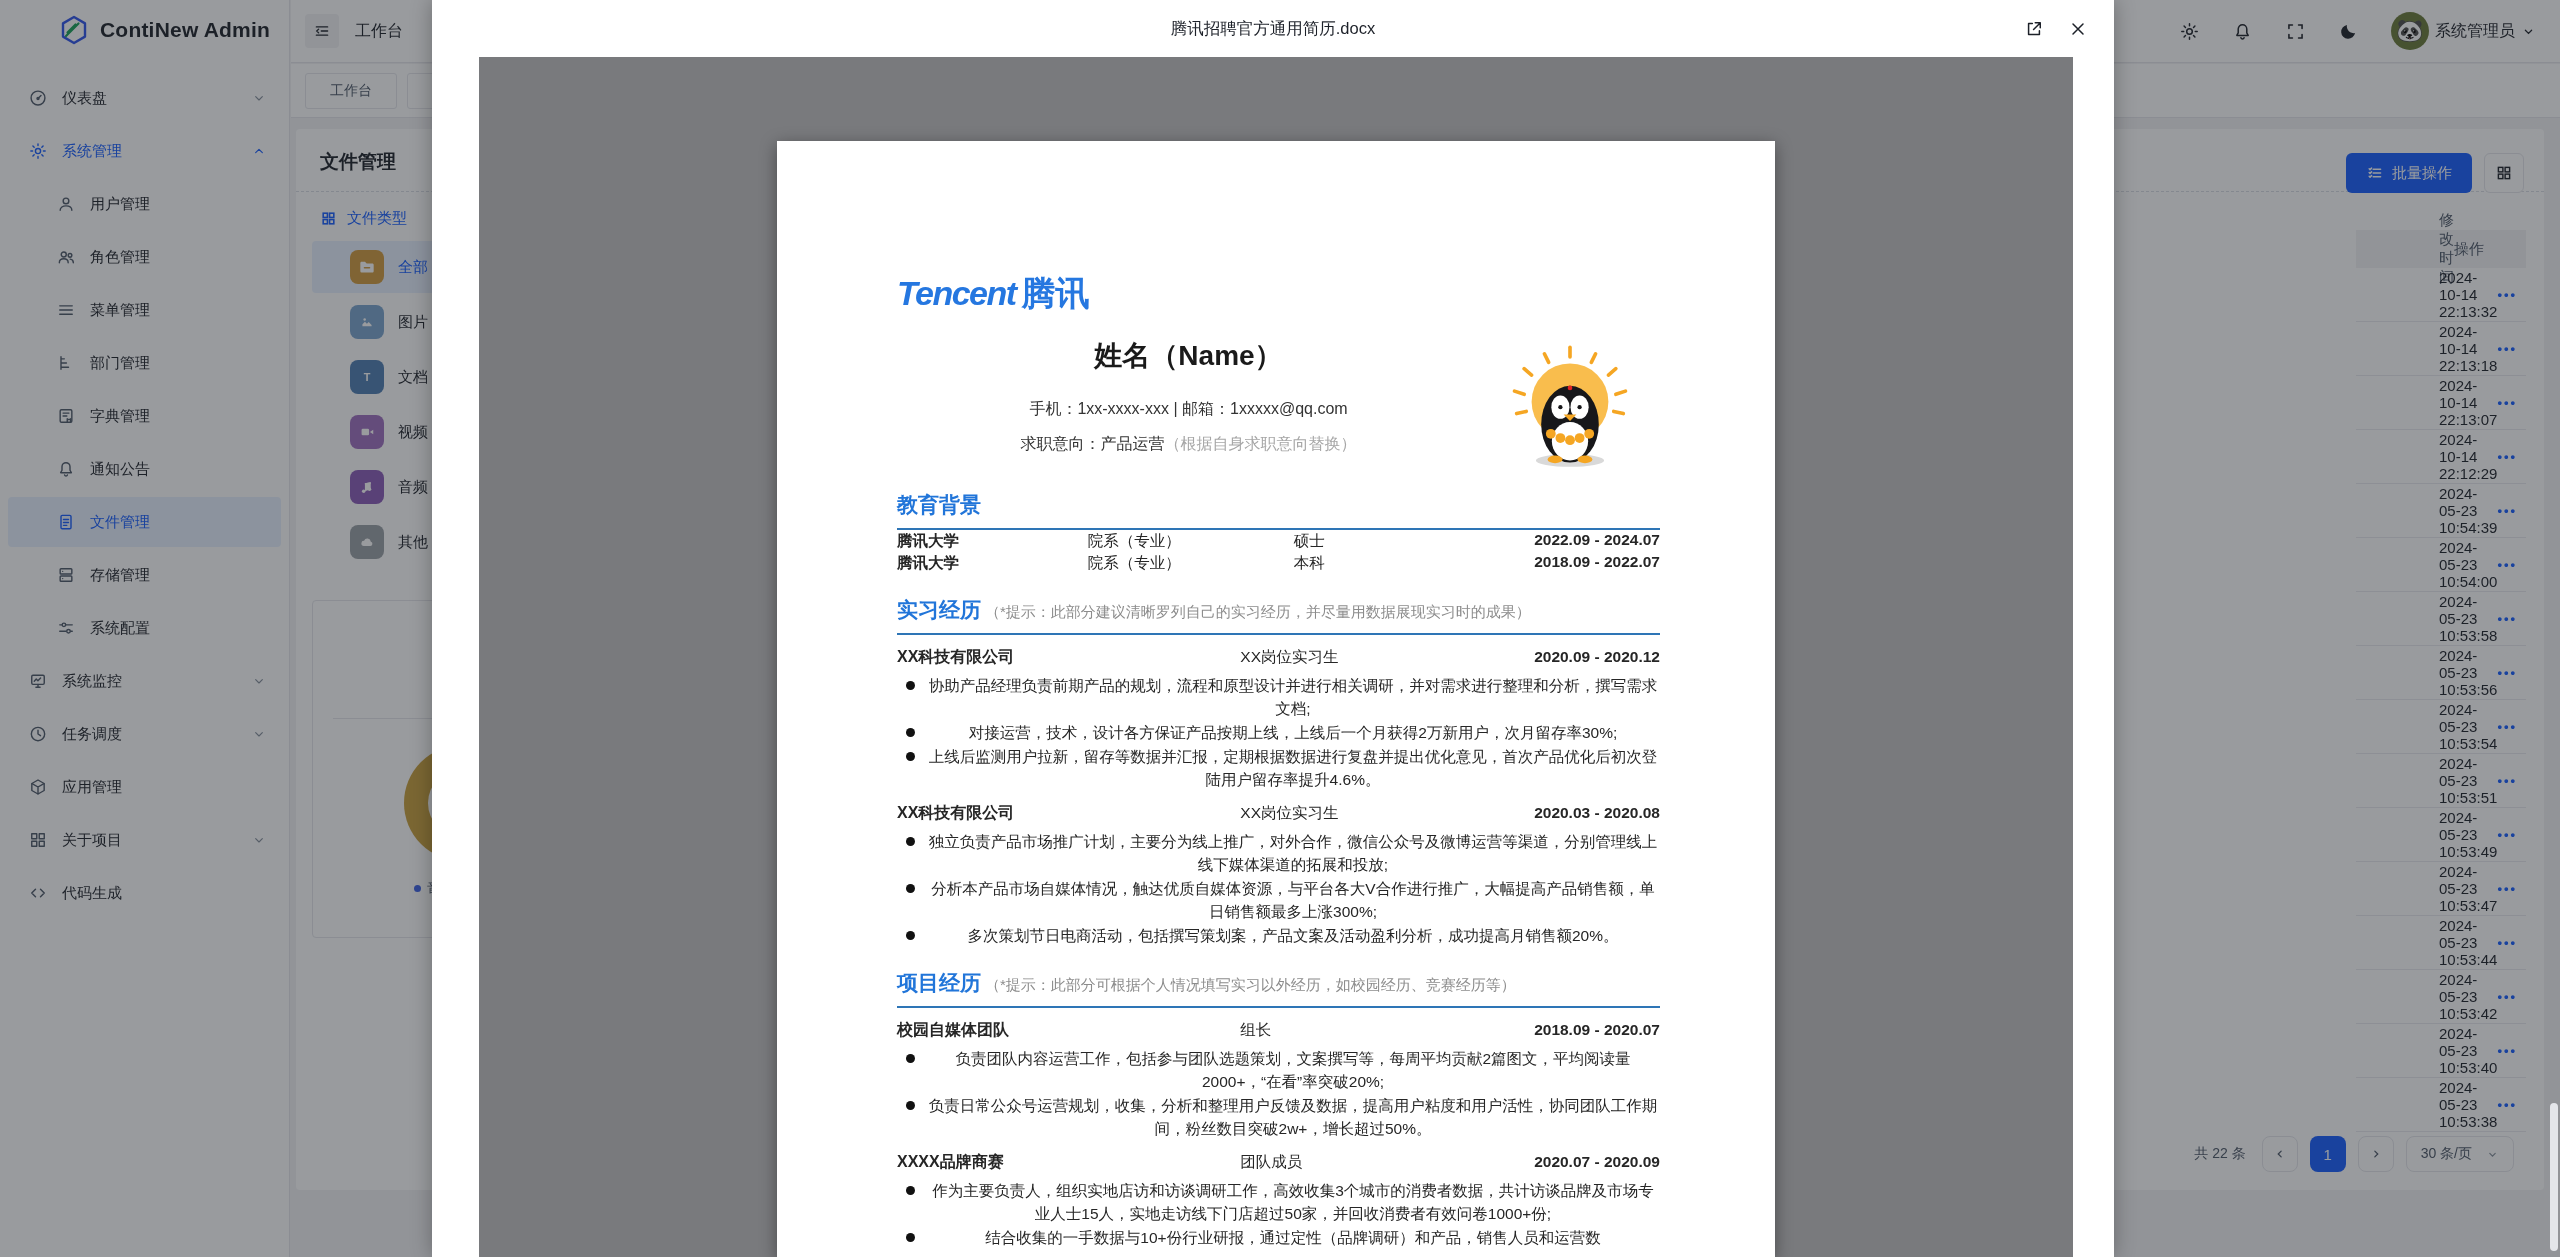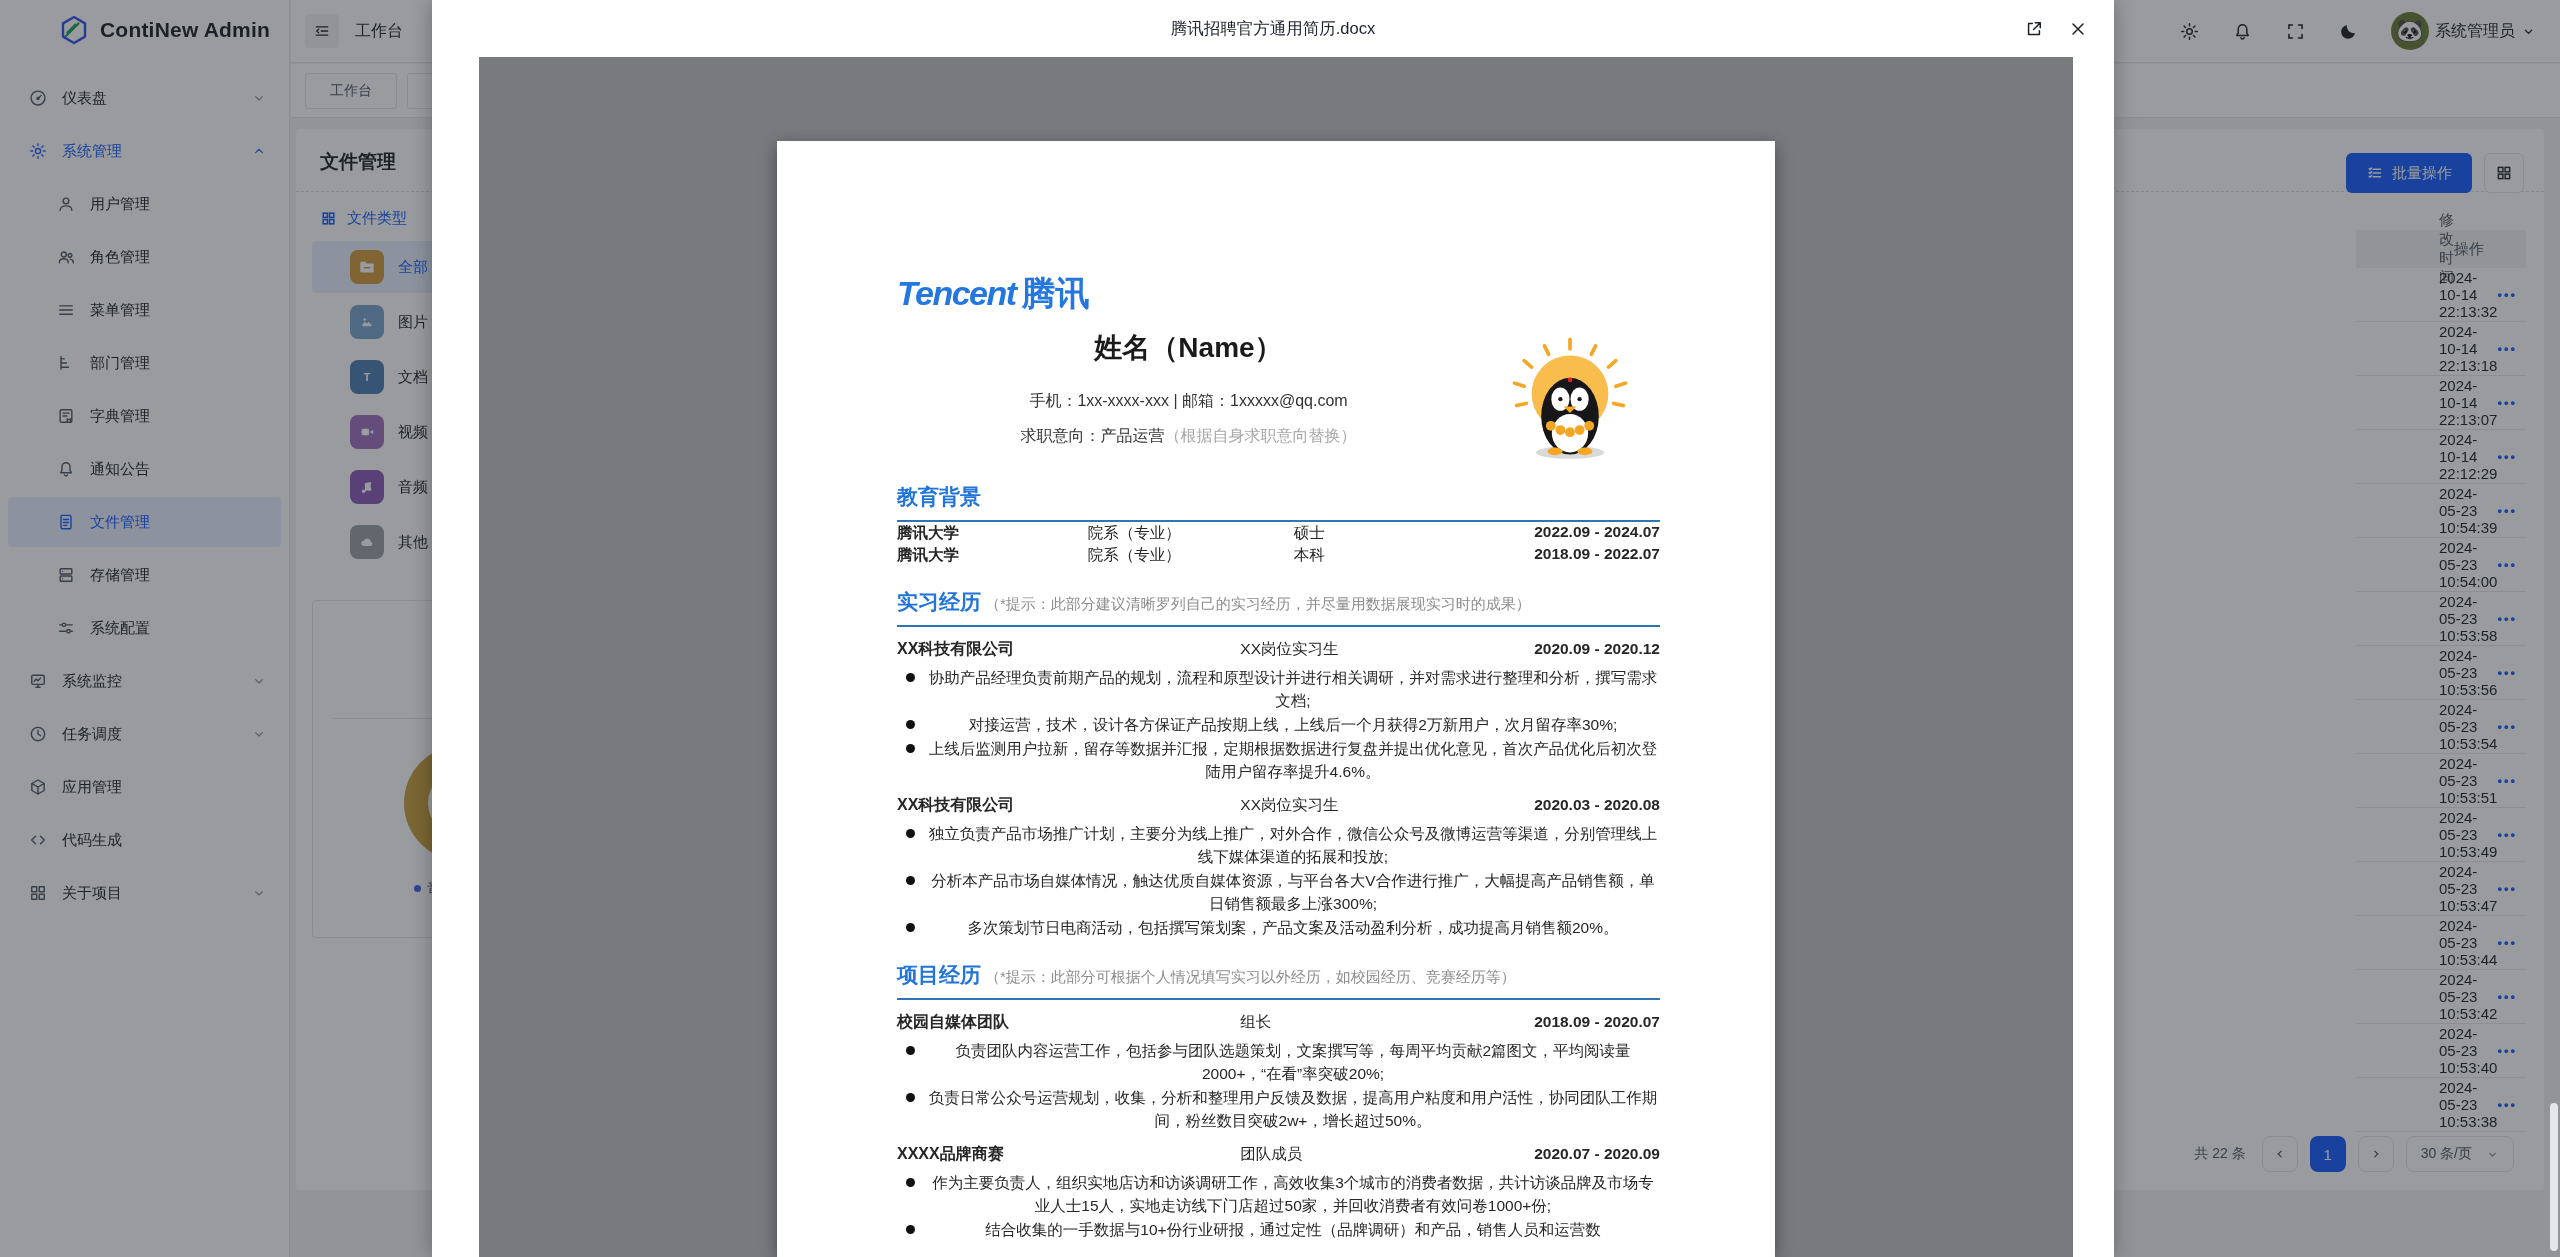--- a/index.html
+++ b/index.html
@@ -111,21 +111,21 @@
   .modal-actions{position:absolute;right:26px;top:0;height:57px;display:flex;align-items:center;gap:24px;}
   .ma-icon{width:20px;height:20px;color:#1d2129;cursor:pointer;}
   .modal-body{position:absolute;top:57px;bottom:0;left:0;right:0;padding:0 41px 0 47px;background:#fff;}
   .preview{width:100%;height:100%;background:#797a7d;overflow:hidden;}
 
   
   .page{width:998px;margin:84px auto 0;background:#fff;box-shadow:0 4px 16px rgba(0,0,0,.4);
     padding:130px 115px 30px 120px;height:1116px;overflow:hidden;color:#262626;}
   .t-logo{font-size:34px;font-weight:800;color:#2577e0;}
   .t-logo .en{font-style:italic;letter-spacing:-1.5px;margin-right:6px;}
-  .doc-header{display:flex;margin-top:12px;justify-content:space-between;}
+  .doc-header{display:flex;margin-top:20px;justify-content:space-between;}
   .dh-center{width:calc(100% - 180px);text-align:center;}
   .doc-name{font-size:28px;font-weight:700;color:#1a1a1a;}
   .doc-contact{margin-top:24px;font-size:16px;color:#333;}
   .doc-intent{margin-top:14px;font-size:16px;color:#333;}
   .doc-intent .hint{color:#a6a6a6;}
   .penguin{width:180px;height:128px;margin-top:4px;flex:0 0 auto;}
   .section{margin-top:22px;}
   .sec-head{border-bottom:2px solid #2e75b6;padding-bottom:9px;font-size:21px;font-weight:700;color:#2175d9;}
   .sec-hint{font-size:15px;color:#8c8c8c;font-weight:400;margin-left:4px;}
   .edu-row{display:grid;grid-template-columns:25% 27% 25% 23%;margin-top:1px;font-size:15.5px;}
@@ -299,40 +299,40 @@
           <svg class="" viewBox="0 0 24 24" fill="none" stroke="currentColor" stroke-width="1.7" stroke-linecap="round" stroke-linejoin="round" width="100%" height="100%">
             <path d="M12 3.6l7.4 4.2v8.4L12 20.4l-7.4-4.2V7.8z"></path>
             <path d="M4.9 8l7.1 4 7.1-4M12 12v8.2"></path>
           </svg>
         </span>
         <span class="mi-label">应用管理</span>
       </div>
       <div class="menu-item">
         <span class="mi-icon">
           <svg class="" viewBox="0 0 24 24" fill="none" stroke="currentColor" stroke-width="1.7" stroke-linecap="round" stroke-linejoin="round" width="100%" height="100%">
-            <path d="M9 7.5L4.5 12 9 16.5M15 7.5l4.5 4.5L15 16.5"></path>
-          </svg>
-        </span>
-        <span class="mi-label">代码生成</span>
-      </div>
-      <div class="menu-item">
-        <span class="mi-icon">
-          <svg class="" viewBox="0 0 24 24" fill="none" stroke="currentColor" stroke-width="1.7" stroke-linecap="round" stroke-linejoin="round" width="100%" height="100%">
             <rect x="4.5" y="4.5" width="6" height="6"></rect>
             <rect x="13.5" y="4.5" width="6" height="6"></rect>
             <rect x="4.5" y="13.5" width="6" height="6"></rect>
             <rect x="13.5" y="13.5" width="6" height="6"></rect>
           </svg>
         </span>
         <span class="mi-label">关于项目</span>
         <span class="mi-chevron">
           <svg class="" viewBox="0 0 24 24" fill="none" stroke="currentColor" stroke-width="1.7" stroke-linecap="round" stroke-linejoin="round" width="100%" height="100%">
             <path d="M7 10l5 5 5-5"></path>
           </svg>
         </span>
+      </div>
+      <div class="menu-item">
+        <span class="mi-icon">
+          <svg class="" viewBox="0 0 24 24" fill="none" stroke="currentColor" stroke-width="1.7" stroke-linecap="round" stroke-linejoin="round" width="100%" height="100%">
+            <path d="M9 7.5L4.5 12 9 16.5M15 7.5l4.5 4.5L15 16.5"></path>
+          </svg>
+        </span>
+        <span class="mi-label">代码生成</span>
       </div>
     </nav>
 </aside>
 
 <header id="topbar">
   <span class="collapse-btn">
     <svg width="18" height="18" viewBox="0 0 24 24" fill="none" stroke="currentColor" stroke-width="1.8" stroke-linecap="round">
       <path d="M4.5 6.5h15M11 12h8.5M4.5 17.5h15"></path>
         <path d="M7.5 9.5L5 12l2.5 2.5"></path>
     </svg>

